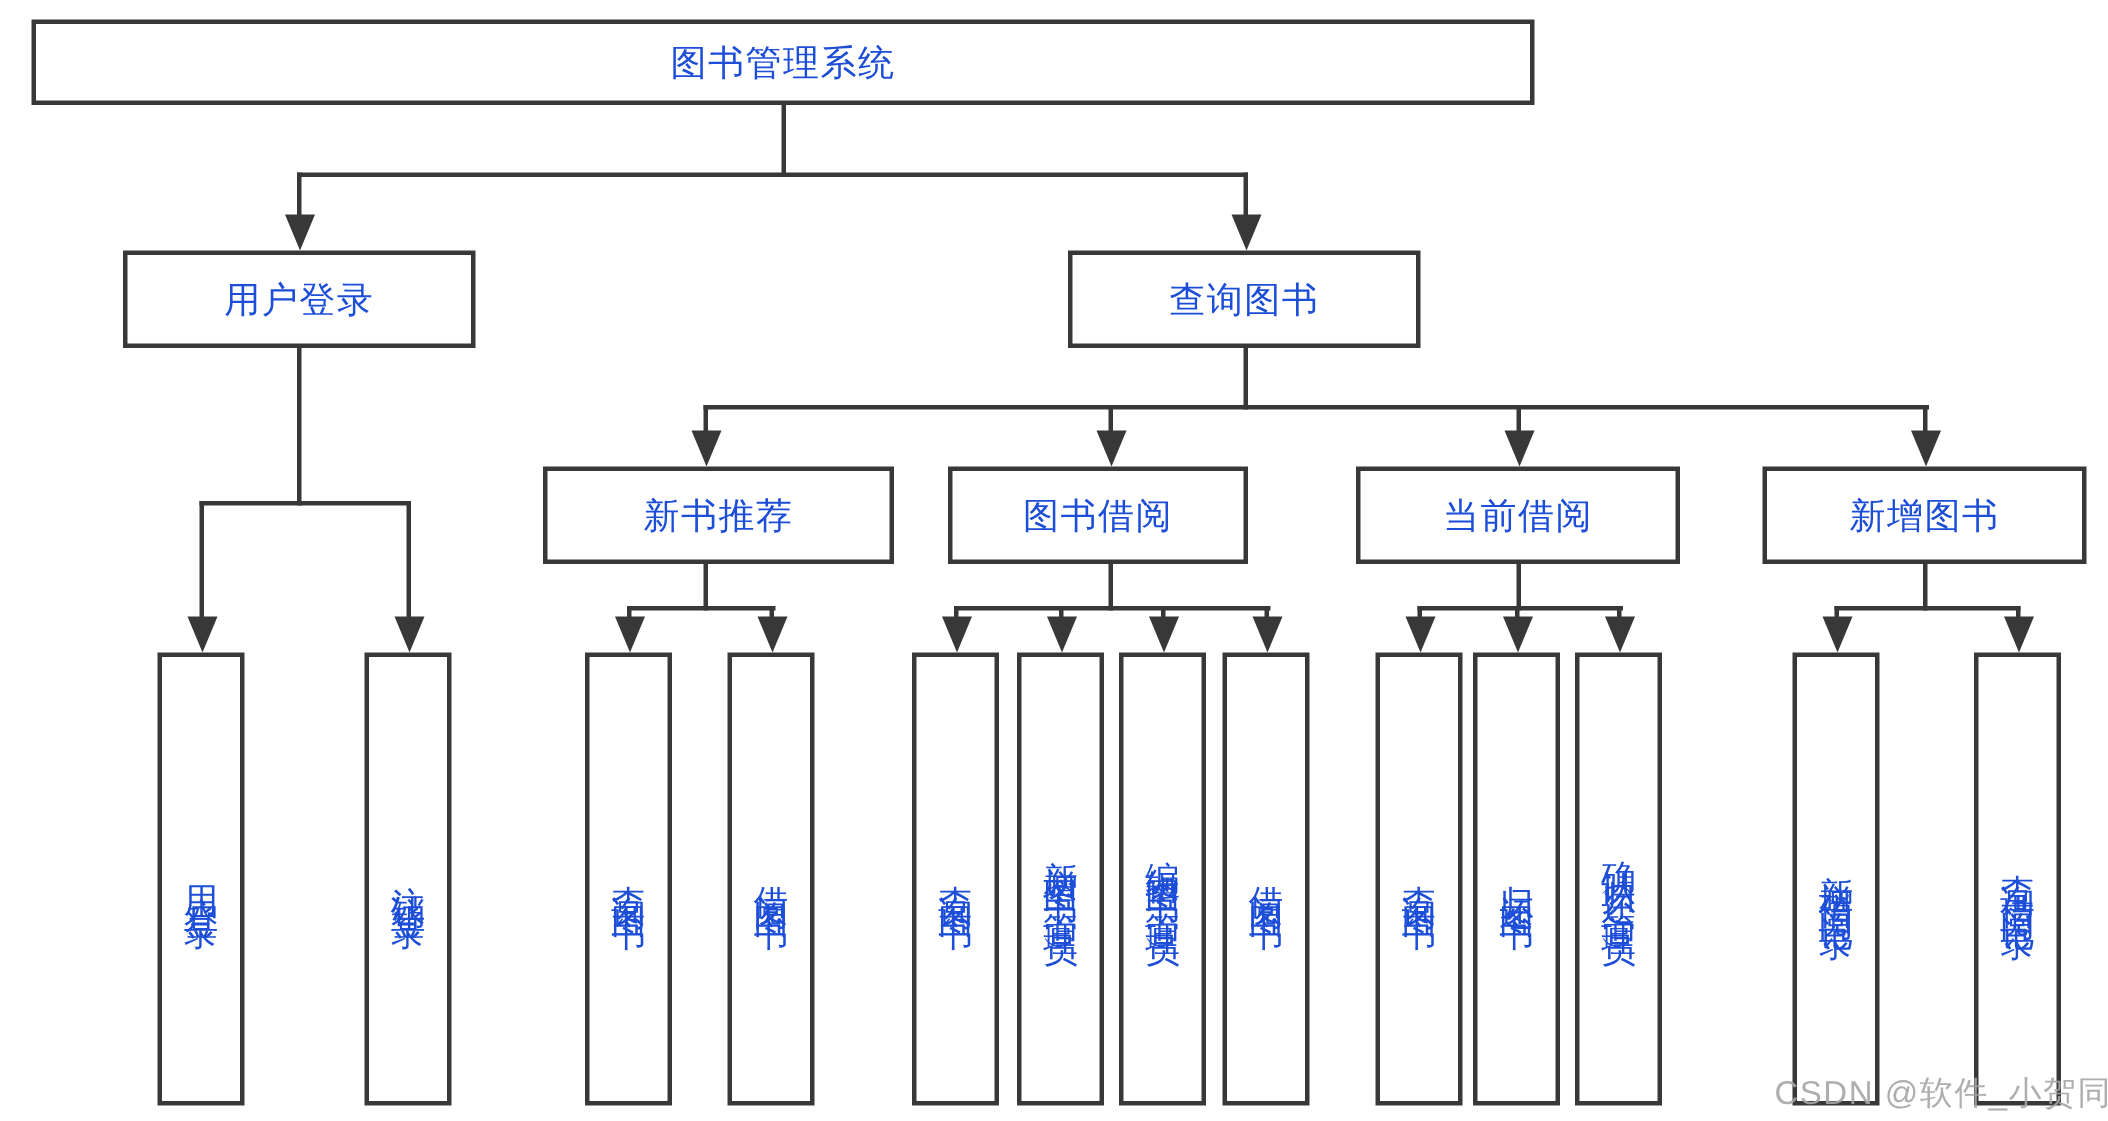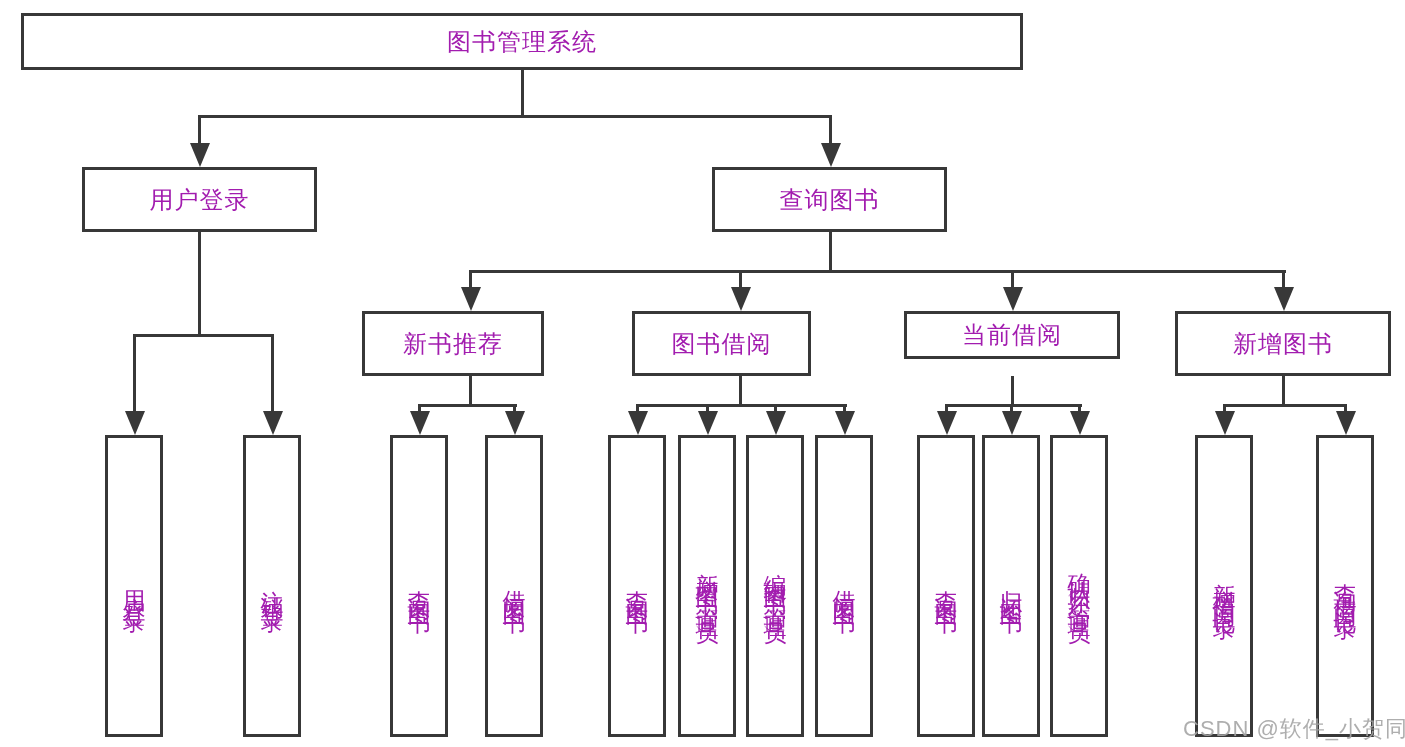--- a/index.html
+++ b/index.html
@@ -7,21 +7,21 @@
   #canvas{position:relative;width:1405px;height:747px;background:#ffffff;overflow:hidden;}
 
   .box{
     position:absolute;
     box-sizing:border-box;
     border:3px solid #383838;
     background:#ffffff;
     display:flex;
     align-items:center;
     justify-content:center;
-    color:#a21caf;
+    color:#1d4ed8;
     font-size:24px;
     letter-spacing:1px;
     text-align:center;
   }
   .vbox span{
     writing-mode:vertical-rl;
     font-size:23px;
     letter-spacing:7px;
     line-height:1;
   }
@@ -51,27 +51,27 @@
     <span>图书管理系统</span>
   </div>
 
   <div class="box" style="left:82px;top:167px;width:235px;height:65px;">
     <span>用户登录</span>
   </div>
   <div class="box" style="left:712px;top:167px;width:235px;height:65px;">
     <span>查询图书</span>
   </div>
 
-  <div class="box" style="left:362px;top:311px;width:182px;height:65px;">
+  <div class="box" style="left:362px;top:311px;width:234px;height:65px;">
     <span>新书推荐</span>
   </div>
-  <div class="box" style="left:632px;top:311px;width:179px;height:65px;">
+  <div class="box" style="left:632px;top:311px;width:200px;height:65px;">
     <span>图书借阅</span>
   </div>
-  <div class="box" style="left:904px;top:311px;width:216px;height:48px;">
+  <div class="box" style="left:904px;top:311px;width:216px;height:65px;">
     <span>当前借阅</span>
   </div>
   <div class="box" style="left:1175px;top:311px;width:216px;height:65px;">
     <span>新增图书</span>
   </div>
 
   <div class="box vbox" style="left:105px;top:435px;width:58px;height:302px;">
       <span>用户登录</span>
     </div>
   <div class="box vbox" style="left:243px;top:435px;width:58px;height:302px;">

